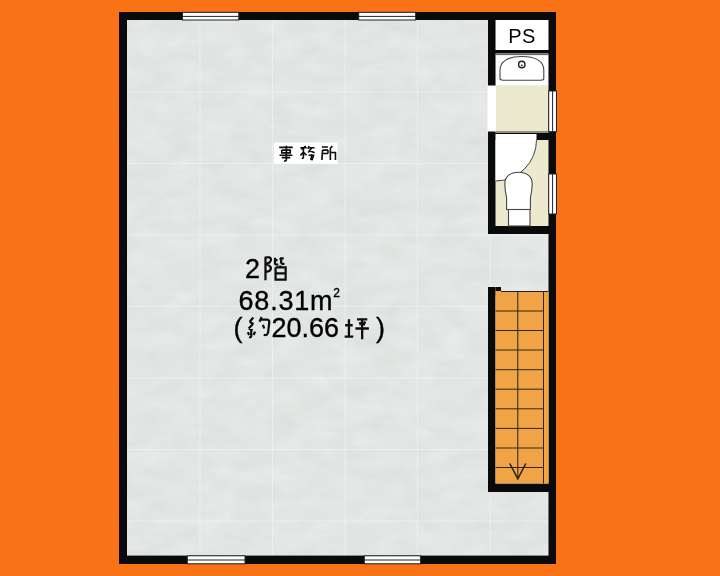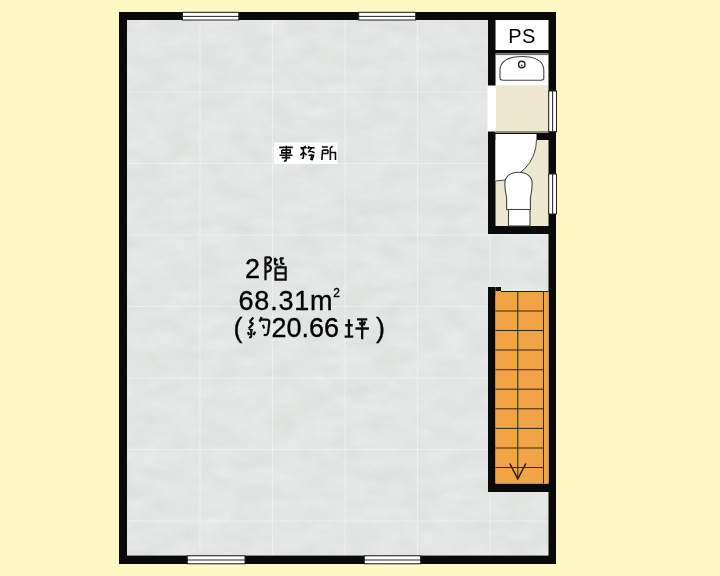--- a/index.html
+++ b/index.html
@@ -1,16 +1,16 @@
 <!DOCTYPE html>
 <html><head>
 <meta charset="utf-8">
 <style>
   html,body{margin:0;padding:0;background:#ffffff;}
-  .wrap{position:relative;width:720px;height:576px;background:#fef9c3;overflow:hidden;}
+  .wrap{position:relative;width:720px;height:576px;background:#f97316;overflow:hidden;}
   svg{position:absolute;left:0;top:0;}
   text{font-family:"Liberation Sans",sans-serif;}
 </style>
 </head>
 <body>
 <div class="wrap">
 <svg width="720" height="576" viewBox="0 0 720 576">
 
   <g>
     <rect x="123" y="16" width="430" height="544" fill="#dfe3e0"></rect>

